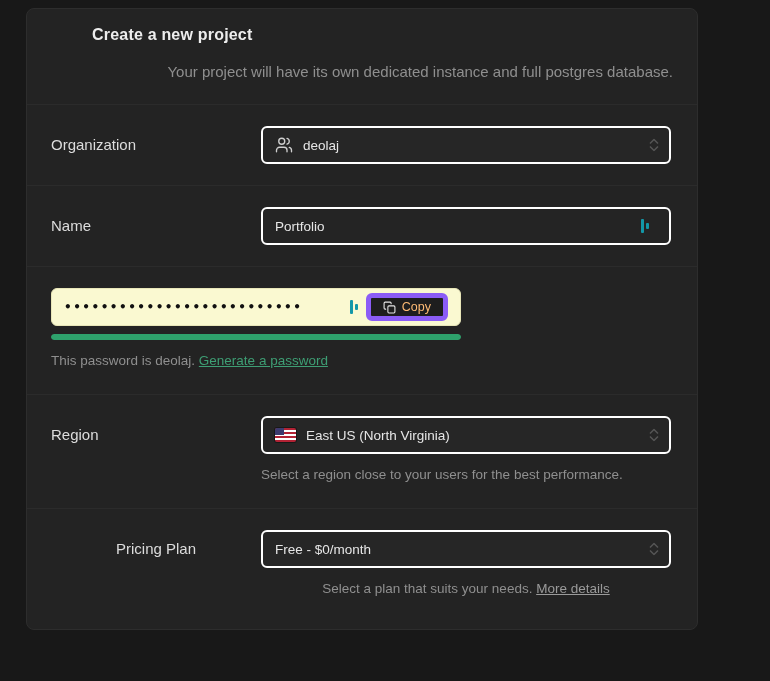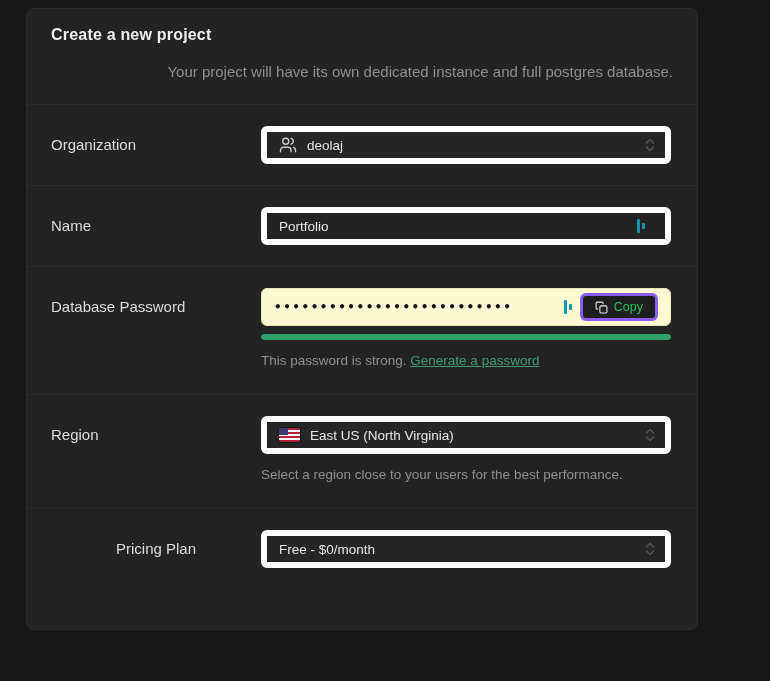--- a/index.html
+++ b/index.html
@@ -15,40 +15,40 @@
     width: 672px; height: 622px;
     background: #232323;
     border: 1px solid #2d2d2d;
     border-radius: 8px;
     overflow: hidden;
   }
   
   .dialog-header { padding: 17px 24px 22px; }
   .dialog-title {
     color: #ededed; font-size: 16px; font-weight: 600;
-    letter-spacing: .2px; margin-bottom: 18px;
+    letter-spacing: .2px; margin-bottom: 18px; margin-left: 41px;
   }
   .dialog-desc { color: #8f8f8f; font-size: 15px; line-height: 20px; text-align: right; }
   
   .form-row {
     display: grid;
     grid-template-columns: 210px 1fr;
     padding: 21px 24px;
     border-top: 1px solid #2b2b2b;
     align-items: start;
   }
   .row-label { color: #dcdcdc; font-size: 15px; padding-top: 10px; }
   .field-col { width: 410px; }
   
   .select-box, .input-box {
     position: relative;
     display: flex; align-items: center;
     height: 38px; width: 100%;
     background: #262626;
-    border: 6px solid #ffffff;
+    border: 2px solid #ffffff;
     border-radius: 6px;
     padding: 0 12px;
     cursor: pointer;
   }
   .select-value { color: #e6e6e6; font-size: 13.5px; }
   .select-icon { display: flex; align-items: center; margin-right: 10px; }
   .chevron-updown {
     position: absolute; right: 10px; top: 50%;
     transform: translateY(-50%);
     display: flex; flex-direction: column; gap: 1px;
@@ -76,24 +76,24 @@
     color: #111; font-size: 12px; letter-spacing: 1.5px; font-weight: 700;
     font-family: "DejaVu Sans", sans-serif;
   }
   .ext-icon { display: flex; align-items: flex-end; gap: 2px; margin: 0 8px; }
   .ext-icon .bar { width: 3px; background: #1398a8; border-radius: 1px; }
   .ext-icon .b1 { height: 14px; }
   .ext-icon .b2 { height: 6px; margin-bottom: 4px; }
   .copy-btn {
     display: flex; align-items: center; gap: 6px;
     background: #1e1e1e;
-    border: 3px solid #8b5cf6;
+    border: 5px solid #8b5cf6;
     border-radius: 6px;
     height: 28px; padding: 0 12px;
-    color: #22c55e; font-size: 12.5px;
+    color: #fdba74; font-size: 12.5px;
     cursor: pointer; white-space: nowrap;
   }
   .strength-track {
     margin-top: 8px; height: 6px; width: 100%;
     background: #2b2b2b; border-radius: 3px; overflow: hidden;
   }
   .strength-fill { height: 100%; width: 100%; background: #2ea26c; border-radius: 3px; }
   .helper-text { margin-top: 13px; color: #8f8f8f; font-size: 13.5px; }
   .link-green { color: #3e9e74; text-decoration: underline; cursor: pointer; }
   .link-gray { color: #9a9a9a; text-decoration: underline; cursor: pointer; }
@@ -151,21 +151,20 @@
         <input class="text-input" type="text" value="Portfolio" style="">
         <span class="ext-icon">
           <span class="bar b1"></span>
             <span class="bar b2"></span>
         </span>
       </div>
     </div>
   </div>
 
   <div class="form-row" style="padding-bottom:26px;">
-    <div class="row-label">Database Password</div>
     <div class="field-col">
       <div class="password-box">
         <input class="password-input" type="text" readonly="" value="••••••••••••••••••••••••••" style="">
         <span class="ext-icon">
           <span class="bar b1"></span>
             <span class="bar b2"></span>
         </span>
         <button class="copy-btn">
           <span style="display:flex;">
             <svg width="13" height="13" viewBox="0 0 24 24" fill="none" stroke="#e8e8e8" stroke-width="2" stroke-linecap="round" stroke-linejoin="round">
@@ -173,21 +172,21 @@
               <path d="M5 15H4a2 2 0 0 1-2-2V4a2 2 0 0 1 2-2h9a2 2 0 0 1 2 2v1"></path>
             </svg>
           </span>
           <span>Copy</span>
         </button>
       </div>
       <div class="strength-track">
         <div class="strength-fill" style="width: 100%;"></div>
       </div>
       <div class="helper-text">
-        <span>This password is strong.</span>
+        <span>This password is deolaj.</span>
         <span> </span>
         <span class="link-green">Generate a password</span>
       </div>
     </div>
   </div>
 
   <div class="form-row" style="padding-bottom:26px;">
     <div class="row-label">Region</div>
     <div class="field-col">
       <div class="select-box">
@@ -217,16 +216,21 @@
         <span class="select-value">Free - $0/month</span>
         <span class="chevron-updown">
           <svg width="10" height="6" viewBox="0 0 10 6">
               <path d="M1 5 L5 1 L9 5" fill="none" stroke="#555" stroke-width="1.5"></path>
             </svg>
           <svg width="10" height="6" viewBox="0 0 10 6">
               <path d="M1 1 L5 5 L9 1" fill="none" stroke="#555" stroke-width="1.5"></path>
             </svg>
         </span>
       </div>
+      <div class="helper-text">
+        <span>Select a plan that suits your needs.</span>
+        <span> </span>
+        <span class="link-gray">More details</span>
+      </div>
     </div>
   </div>
 
 </div>
 
 </body></html>

